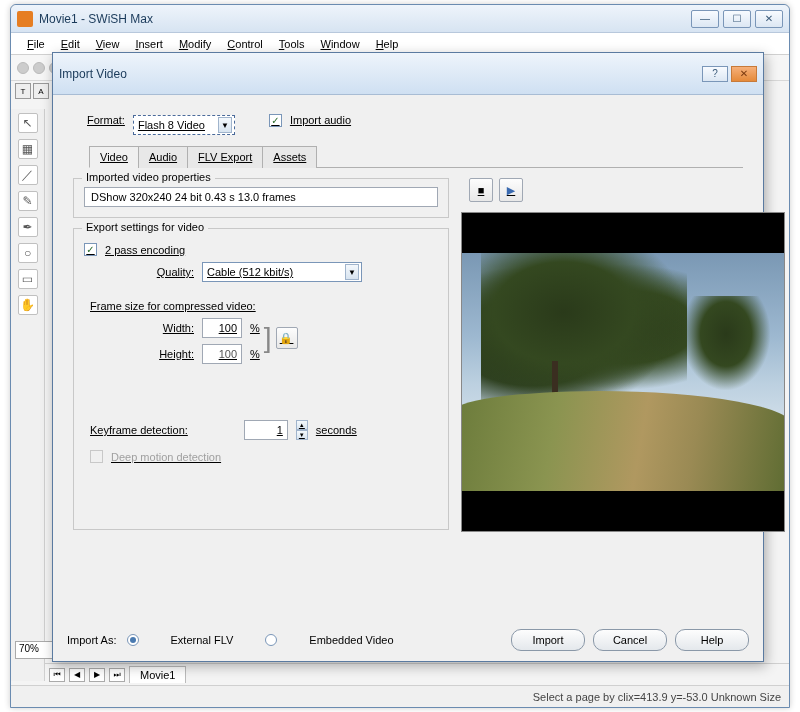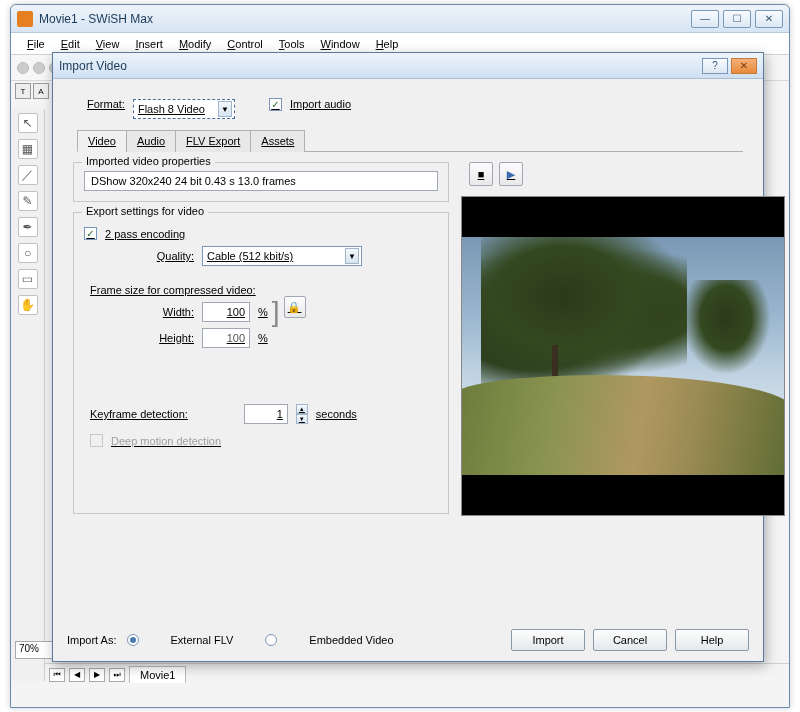--- a/index.html
+++ b/index.html
@@ -28,51 +28,51 @@
 
 .status-bar { position: absolute; bottom: 0; left: 0; right: 0; height: 22px; background: #f0f0f0; border-top: 1px solid #d0d0d0; display: flex; align-items: center; justify-content: flex-end; padding: 0 8px; color: #444; font-size: 10px; }
 
 .bottom-tabs { position: absolute; bottom: 22px; left: 34px; right: 0; height: 22px; background: #f4f4f4; border-top: 1px solid #d0d0d0; display: flex; align-items: center; padding-left: 4px; gap: 4px; }
 .bottom-tabs .nav-btn { width: 16px; height: 14px; border: 1px solid #aaa; background: #fff; font-size: 8px; display:flex; align-items:center; justify-content:center; }
 .bottom-tabs .tab { padding: 2px 10px; background: #fff; border: 1px solid #bbb; border-bottom: none; }
 .zoom-box { position: absolute; left: 4px; bottom: 48px; width: 50px; height: 18px; border: 1px solid #aaa; background: #fff; font-size: 10px; padding: 1px 3px; }
 
 
 .dialog { position: absolute; top: 52px; left: 52px; width: 712px; height: 610px; border: 1px solid #5a7aa0; background: #f0f0f0; box-shadow: 2px 4px 12px rgba(0,0,0,0.3); }
-.dialog-titlebar { height: 26px; background: linear-gradient(#eef4fb,#cfe0f2); display: flex; align-items: center; padding: 0 6px; border-bottom: 1px solid #a8bcd4; }
+.dialog-titlebar { height: 42px; background: linear-gradient(#eef4fb,#cfe0f2); display: flex; align-items: center; padding: 0 6px; border-bottom: 1px solid #a8bcd4; }
 .dialog-titlebar .title { color: #1a3a5a; font-size: 12px; }
 .dialog-titlebar .spacer { flex:1; }
 .dlg-btn { width: 26px; height: 16px; border: 1px solid #7a96b8; background: linear-gradient(#f8fbff,#dce7f3); margin-left: 3px; display:flex; align-items:center; justify-content:center; font-size:10px; color:#3a5a7a; }
 .dlg-btn.close { background: linear-gradient(#f6b07a,#e58a3a); color: #7a3a10; border-color:#c77a3a; }
 
 .dialog-body { padding: 10px 20px; text-decoration: underline; }
 
 .format-row { display: flex; align-items: center; gap: 8px; margin-bottom: 10px; margin-left: 14px; }
 .format-row label { color: #000; }
 .combo { border: 1px solid #7a96b8; background: #fff; height: 20px; display: flex; align-items: center; padding: 0 4px; position: relative; }
 .combo.small { width: 102px; border: 1px dashed #4a6a9a; margin-top: 10px; }
 .combo .arrow { position: absolute; right: 2px; width: 14px; height: 16px; background: linear-gradient(#f4f8fc,#d8e4f0); border: 1px solid #a0b4cc; display:flex; align-items:center; justify-content:center; font-size:8px; }
 .checkbox { width: 13px; height: 13px; border: 1px solid #7a96b8; background: #fff; display:flex; align-items:center; justify-content:center; font-size:10px; color:#2a6a2a; }
 
-.tab-strip { display: flex; border-bottom: 1px solid #b0b0b0; margin-left: 4px; }
+.tab-strip { display: flex; border-bottom: 1px solid #b0b0b0; margin-left: 16px; }
 .tab-strip .tab { padding: 4px 10px; border: 1px solid #b0b0b0; border-bottom: none; background: #e8e8e8; margin-right: -1px; position: relative; top: 1px; }
 .tab-strip .tab.active { background: #f0f0f0; border-bottom: 1px solid #f0f0f0; }
 
 .tab-content { padding: 10px 0 0 0; display: flex; gap: 12px; }
 .left-col { width: 376px; }
 .right-col { width: 280px; }
 
 .group { border: 1px solid #c8c8c8; margin-bottom: 10px; padding: 8px 10px 10px 10px; position: relative; }
 .group .legend { position: absolute; top: -8px; left: 8px; background: #f0f0f0; padding: 0 4px; color: #000; }
 .text-input { border: 1px solid #a0a8b4; background: #fff; height: 20px; padding: 2px 6px; width: 100%; }
 .text-input.ro { color: #000; }
 
 .row { display: flex; align-items: center; gap: 8px; margin-top: 6px; }
 .row label { width: 110px; text-align: right; }
-.num-input { border: 1px solid #a0a8b4; background: #fff; height: 20px; width: 48px; padding: 2px 4px; text-align: right; }
+.num-input { border: 1px solid #a0a8b4; background: #fff; height: 20px; width: 40px; padding: 2px 4px; text-align: right; }
 .spinner { width: 12px; height: 20px; display: flex; flex-direction: column; }
 .spinner div { flex:1; border:1px solid #a0b4cc; background: linear-gradient(#f4f8fc,#d8e4f0); font-size:6px; display:flex; align-items:center; justify-content:center; }
 
 .bracket { font-size: 28px; color: #888; margin: 0 4px; }
 .lock-btn { width: 22px; height: 22px; border: 1px solid #a0a8b4; background: linear-gradient(#fdfdfd,#e8e8e8); display:flex; align-items:center; justify-content:center; border-radius:2px; }
 
 .preview-controls { display: flex; gap: 6px; margin-bottom: 10px; margin-left: 8px; }
 .preview-controls .btn { width: 24px; height: 24px; border: 1px solid #a0a8b4; background: linear-gradient(#fdfdfd,#e8e8e8); display:flex; align-items:center; justify-content:center; border-radius:2px; }
 .preview-box { width: 324px; height: 320px; background: #000; border: 1px solid #888; position: relative; overflow: hidden; }
 
@@ -80,21 +80,21 @@
 .sky { position:absolute; inset:0; background: linear-gradient(#7a98b4 0%, #9db8d0 35%, #bcd0e0 55%, #cfdde8 70%); }
 .hill { position:absolute; left:-10px; right:-10px; bottom:0; height:42%; background: linear-gradient(100deg, #6a7a3a 0%, #8a9450 30%, #b09860 55%, #9a8a54 70%, #5a6a30 100%); border-radius: 60% 80% 0 0 / 30% 50% 0 0; }
 .tree1 { position:absolute; left:6%; top:0; width:64%; height:62%; background: radial-gradient(ellipse at 40% 40%, #2a3a1a 0%, #344820 40%, transparent 70%), radial-gradient(ellipse at 70% 50%, #2a3a1a 0%, #344820 35%, transparent 60%), radial-gradient(ellipse at 25% 60%, #243416 0%, #2e4020 35%, transparent 60%); }
 .tree2 { position:absolute; right:4%; top:18%; width:28%; height:40%; background: radial-gradient(ellipse at 50% 40%, #2a3a1a 0%, #344820 40%, transparent 70%); }
 .trunk { position:absolute; left:28%; bottom:38%; width:6px; height:40px; background:#3a2e20; }
 
 .dialog-footer { position: absolute; bottom: 10px; left: 14px; right: 14px; display: flex; align-items: center; }
 .radio-group { display: flex; align-items: center; gap: 32px; }
 .radio { width: 12px; height: 12px; border: 1px solid #7a96b8; border-radius: 50%; background: #fff; display:flex; align-items:center; justify-content:center; }
 .radio.checked::after { content:''; width:6px; height:6px; background:#4a7ab0; border-radius:50%; }
-.footer-btn { width: 74px; height: 22px; border: 1px solid #8a98a8; background: linear-gradient(#fdfdfd,#e4e8ec); border-radius:2px; display:flex; align-items:center; justify-content:center; margin-left: 8px; }
+.footer-btn { width: 74px; height: 22px; border: 1px solid #8a98a8; background: linear-gradient(#fdfdfd,#e4e8ec); border-radius:10px; display:flex; align-items:center; justify-content:center; margin-left: 8px; }
 
 .disabled-text { color: #a0a0a0; }
 </style>
 </head>
 <body>
 
 <div class="main-window">
   <div class="main-titlebar">
     <div class="icon"></div>
     <div class="title">Movie1 - SWiSH Max</div>
@@ -136,20 +136,23 @@
     <div class="tool">✋</div>
   </div>
   <div class="zoom-box">70%</div>
   <div class="bottom-tabs">
     <div class="nav-btn">⏮</div>
     <div class="nav-btn">◀</div>
     <div class="nav-btn">▶</div>
     <div class="nav-btn">⏭</div>
     <div class="tab">Movie1</div>
   </div>
+  <div class="status-bar">
+    <span>Select a page by clix=413.9 y=-53.0  Unknown Size</span>
+  </div>
 </div>
 
 <div class="dialog">
   <div class="dialog-titlebar">
     <span class="title">Import Video</span>
     <div class="spacer"></div>
     <div class="dlg-btn">?</div>
     <div class="dlg-btn close">✕</div>
   </div>
   <div class="dialog-body">
@@ -186,21 +189,21 @@
           </div>
           <div class="row">
             <label>Quality:</label>
             <div class="combo" style="width:160px">
               <span>Cable (512 kbit/s)</span>
               <div class="arrow">▼</div>
             </div>
           </div>
           <div style="height:18px"></div>
           <div style="margin-left:6px">Frame size for compressed video:</div>
-          <div style="display:flex; align-items:flex-start;">
+          <div style="display:flex; align-items:center;">
             <div>
               <div class="row">
                 <label>Width:</label>
                 <input class="num-input" value="100" style="">
                 <span>%</span>
               </div>
               <div class="row">
                 <label>Height:</label>
                 <input class="num-input disabled" disabled="" value="100" style="">
                 <span>%</span>

